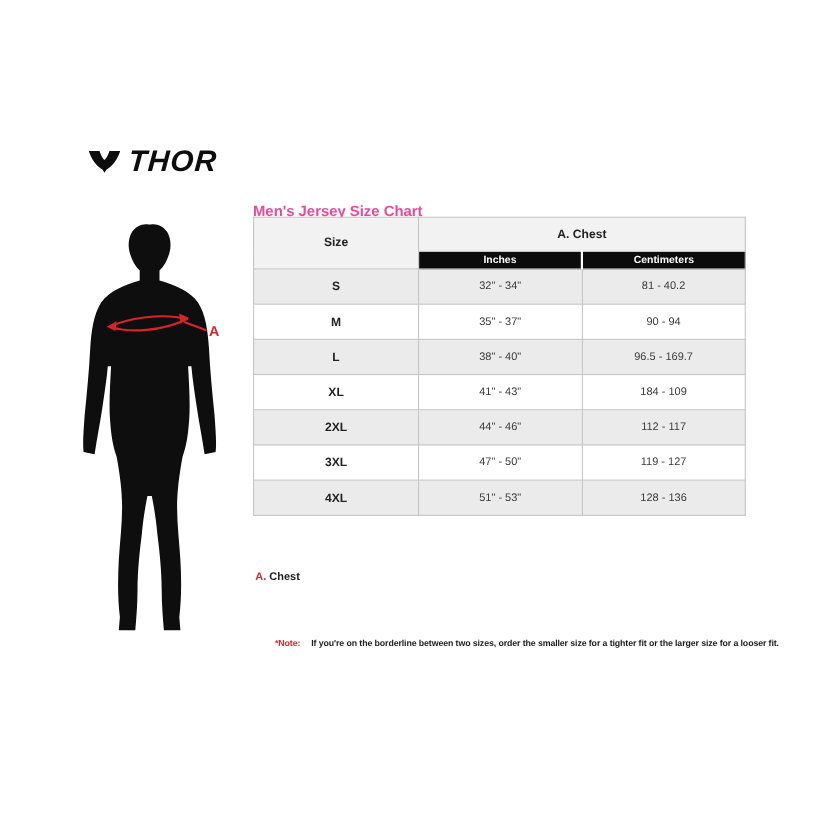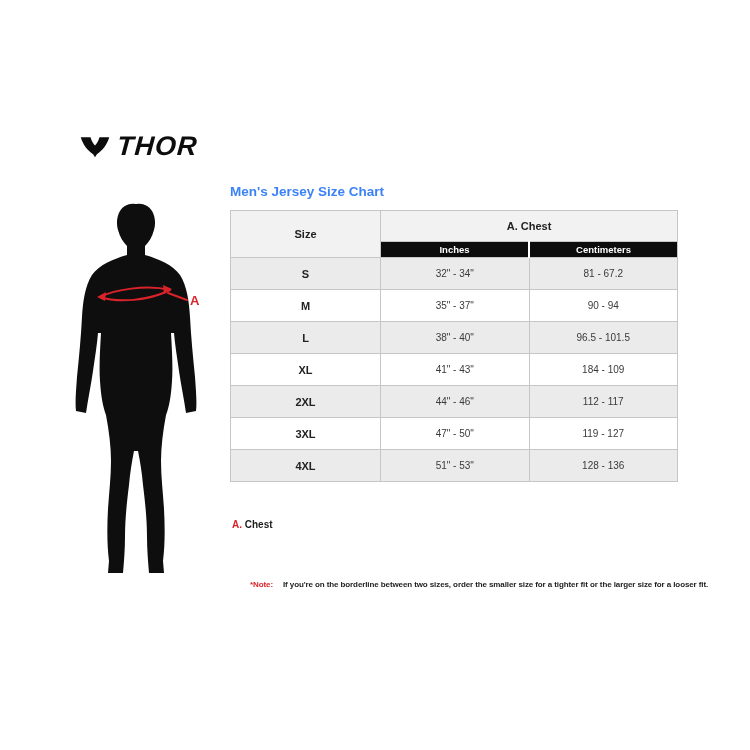--- a/index.html
+++ b/index.html
@@ -32,37 +32,37 @@
     transform: skewX(-4deg);
   }
 
   
   .chart-title {
     position: absolute;
     left: 230px;
     top: 184px;
     font-size: 13.5px;
     font-weight: bold;
-    color: #3b82f6;
+    color: #ec4899;
   }
 
   
   .figure-wrap {
     position: absolute;
     left: 60px;
     top: 200px;
     width: 152px;
     height: 380px;
   }
 
   
   .size-table-wrap {
     position: absolute;
     left: 230px;
-    top: 210px;
+    top: 197px;
     width: 448px;
   }
   table.size-table {
     border-collapse: collapse;
     width: 448px;
     table-layout: fixed;
   }
   table.size-table th, table.size-table td {
     border: 1px solid #c6c6c6;
     text-align: center;
@@ -221,31 +221,31 @@
         </tr>
         <tr>
           <th class="h-dark">Inches</th>
           <th class="h-dark gap">Centimeters</th>
         </tr>
       </thead>
       <tbody>
         <tr>
           <td class="c-size">S</td>
           <td class="c-val">32" - 34"</td>
-          <td class="c-val">81 - 67.2</td>
+          <td class="c-val">81 - 40.2</td>
         </tr>
         <tr>
           <td class="c-size">M</td>
           <td class="c-val">35" - 37"</td>
           <td class="c-val">90 - 94</td>
         </tr>
         <tr>
           <td class="c-size">L</td>
           <td class="c-val">38" - 40"</td>
-          <td class="c-val">96.5 - 101.5</td>
+          <td class="c-val">96.5 - 169.7</td>
         </tr>
         <tr>
           <td class="c-size">XL</td>
           <td class="c-val">41" - 43"</td>
           <td class="c-val">184 - 109</td>
         </tr>
         <tr>
           <td class="c-size">2XL</td>
           <td class="c-val">44" - 46"</td>
           <td class="c-val">112 - 117</td>

